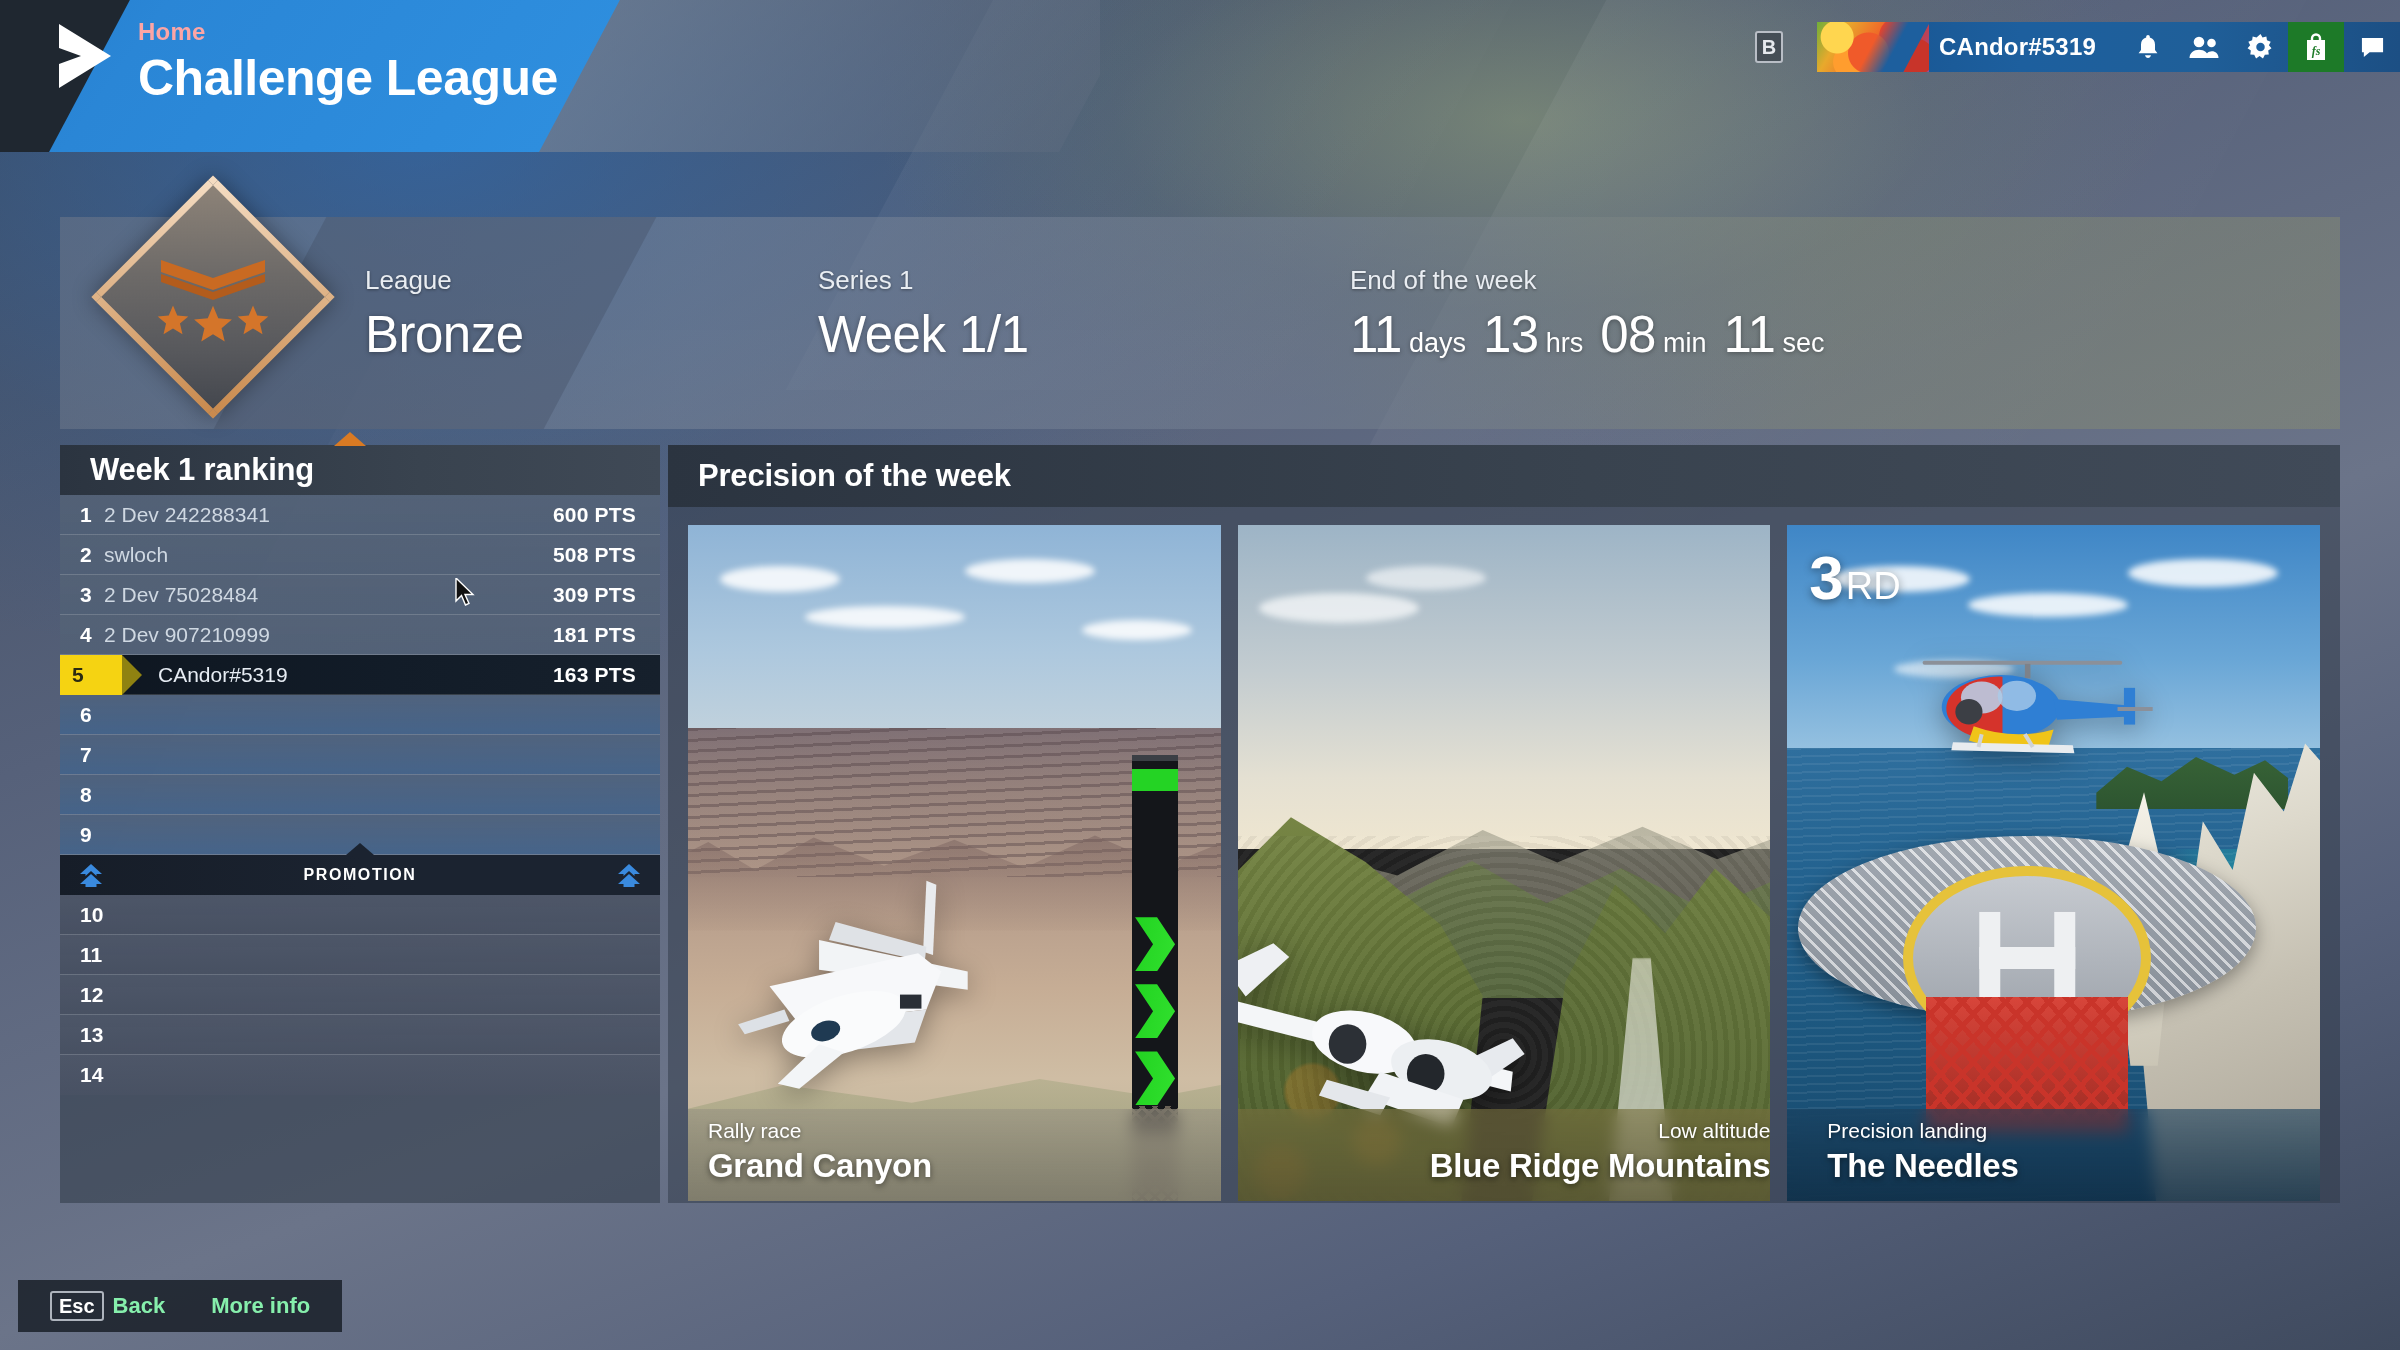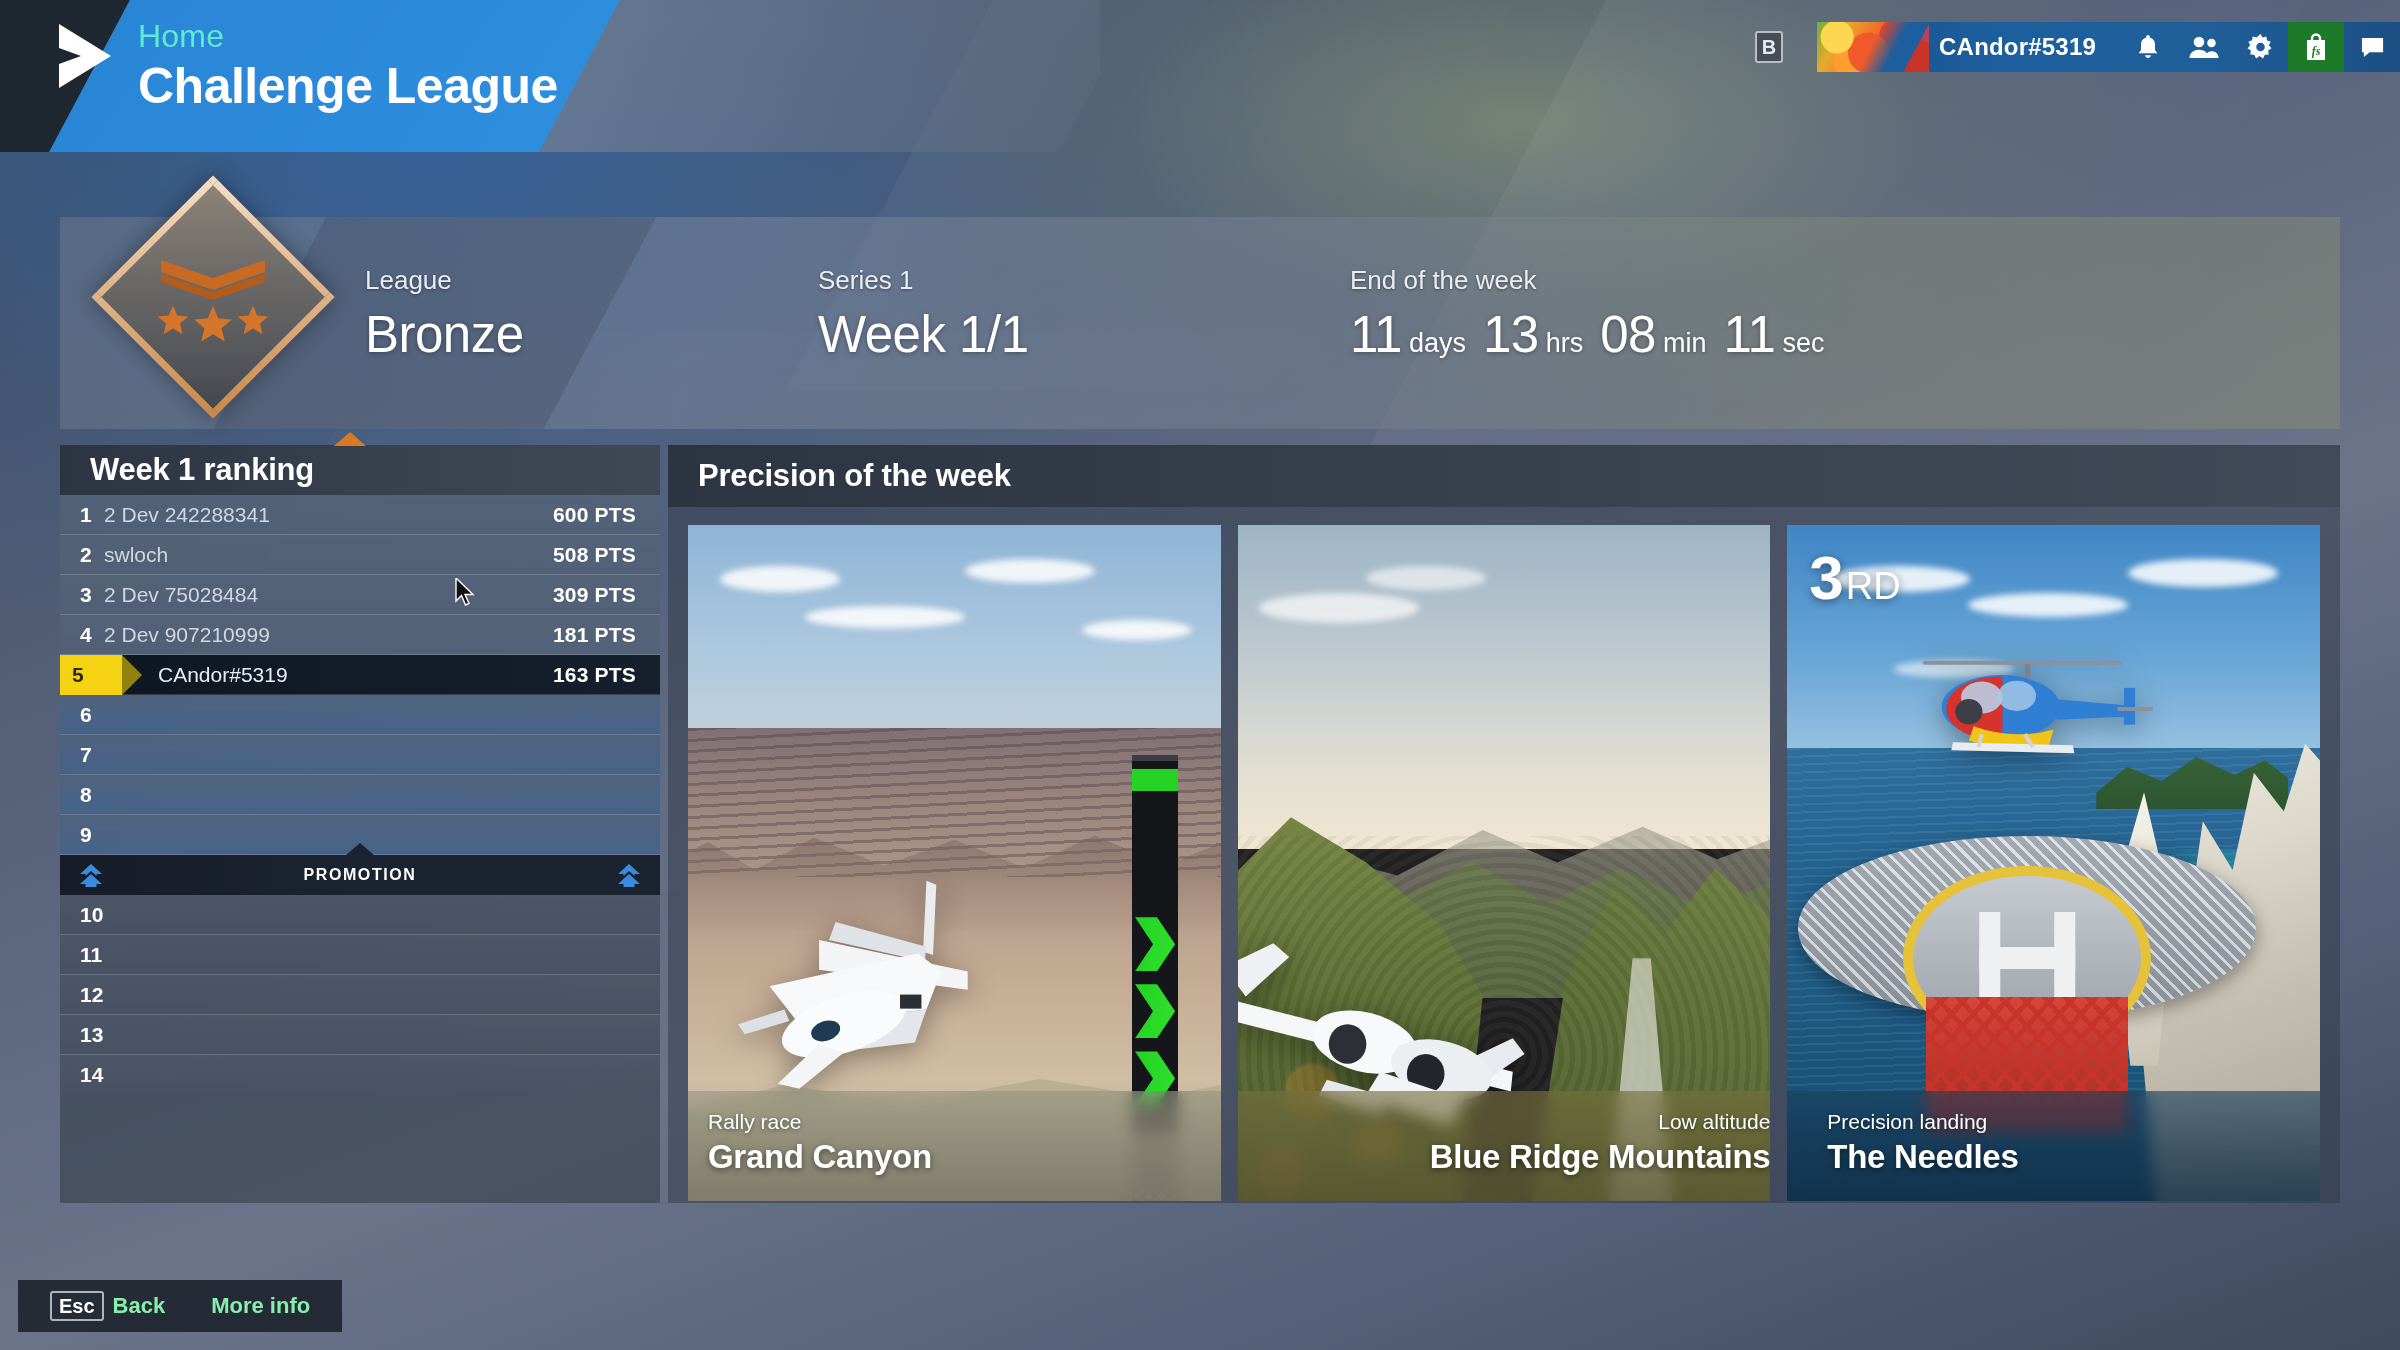--- a/index.html
+++ b/index.html
@@ -44,21 +44,21 @@
     position:absolute; left:540px; top:-20px; width:560px; height:190px;
     background:linear-gradient(100deg, rgba(120,132,150,0.72), rgba(95,108,128,0.38));
     transform:skewX(-28deg);
   }
   .hdr-arrow {
     position:absolute; left:55px; top:22px; width:60px; height:68px;
     color:#fff;
   }
   .hdr-text { position:absolute; left:138px; top:20px; }
   .hdr-crumb {
-    font-size:32px; color:#5eead4; font-weight:400; letter-spacing:0.2px;
+    font-size:24px; color:#fca5a5; font-weight:700; letter-spacing:0.2px;
     line-height:1;
   }
   .hdr-title {
     font-size:50px; color:#ffffff; font-weight:bold; letter-spacing:-0.5px;
     margin-top:9px; line-height:1;
   }
 
   
   .topbar {
     position:absolute; right:0; top:22px; height:50px;
@@ -239,21 +239,21 @@
     background:linear-gradient(90deg,#2b3440 0%,#39434f 55%,#404a58 100%);
   }
   .chal-title { font-size:31px; color:#fff; font-weight:bold; letter-spacing:-0.2px; }
   .cards { display:flex; gap:17px; padding:18px 20px 0 20px; }
   .card {
     position:relative; width:535px; height:676px; overflow:hidden;
     background:#222;
   }
   .card-img { position:absolute; inset:0; }
   .card-caption {
-    position:absolute; left:0; right:0; bottom:0; height:110px;
+    position:absolute; left:0; right:0; bottom:0; height:92px;
     display:flex; flex-direction:column; justify-content:center;
     padding:0 0 6px 20px;
     backdrop-filter:blur(8px);
   }
   .cap-sub { font-size:21px; color:#ffffff; font-weight:400; line-height:1.1;
              text-shadow:0 1px 4px rgba(0,0,0,0.5); }
   .cap-title { font-size:33px; color:#ffffff; font-weight:bold; line-height:1.15;
                margin-top:4px; letter-spacing:-0.3px; text-shadow:0 2px 6px rgba(0,0,0,0.5); }
   .rank-tag {
     position:absolute; left:22px; top:22px; display:flex; align-items:baseline;

